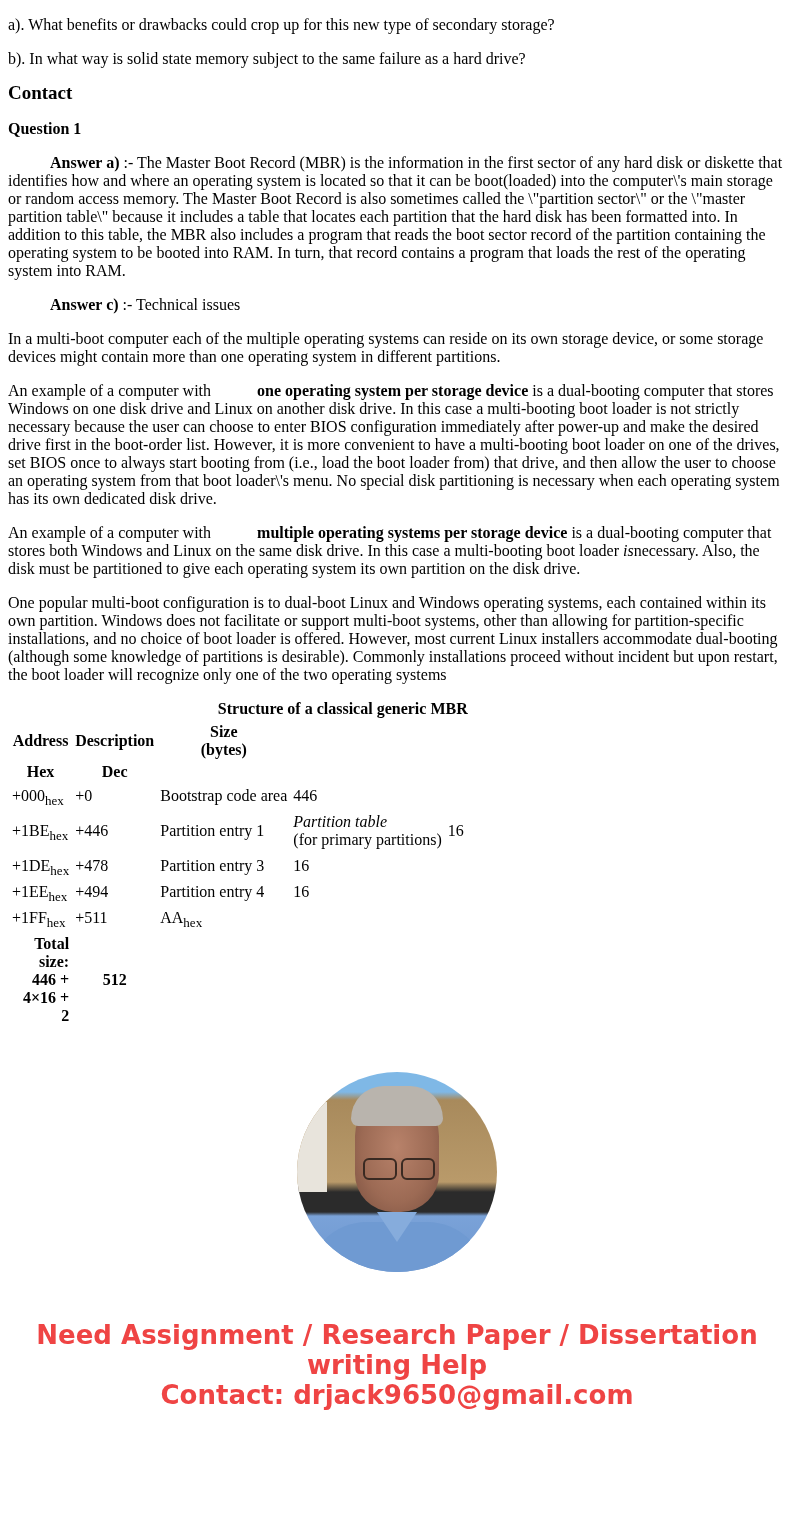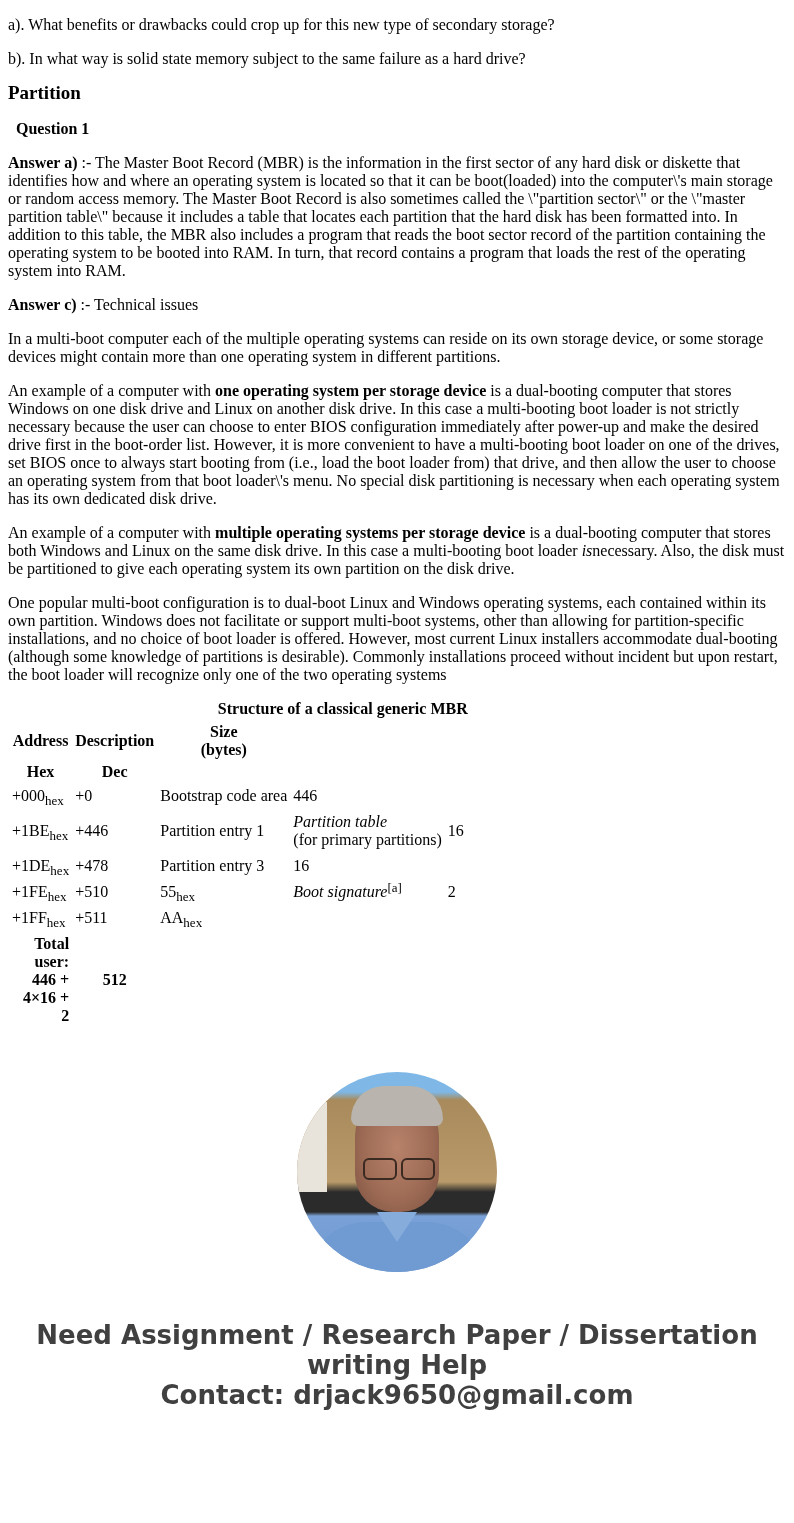--- a/index.html
+++ b/index.html
@@ -9,22 +9,22 @@
     font-family: "Liberation Serif", serif;
     font-size: 16px;
     color: #000;
     line-height: 18px;
   }
   .content { padding: 0 8px; }
   p { margin: 16px 0; }
   .q-line { margin: 16px 0 0 0; }
   .q-line:first-child { margin-top: 16px; }
   h2.sol { font-size: 19px; margin: 14px 0 10px 0; font-weight: bold; line-height: 22px; }
-  h3.sub { font-size: 16px; font-weight: bold; margin: 16px 8px; }
-  b, strong { font-weight: bold; }
+  h3.sub { font-size: 16px; font-weight: bold; margin: 16px 0; }
+  b, strong { font-weight: bold; margin-left: 42px; }
   table.mbr {
     border-collapse: separate;
     border-spacing: 2px;
     margin: 14px 0 0 0;
     font-family: "Liberation Serif", serif;
     font-size: 16px;
     line-height: 18px;
   }
   table.mbr caption { font-weight: bold; text-align: right; padding-bottom: 2px; }
   table.mbr th { font-weight: bold; text-align: center; padding: 1px 2px; vertical-align: middle; }
@@ -63,33 +63,33 @@
     position: absolute; left: 80px; top: 140px; width: 40px; height: 30px;
     background: #86acdc; clip-path: polygon(0 0, 100% 0, 50% 100%);
   }
   .promo {
     margin-top: 48px;
     text-align: center;
     font-family: "DejaVu Sans", sans-serif;
     font-weight: bold;
     font-size: 26px;
     line-height: 30px;
-    color: #404040;
+    color: #ef4444;
   }
   .promo div { display: block; }
 </style>
 </head>
 <body>
 
 <div class="content">
 
   <p class="q-line">a). What benefits or drawbacks could crop up for this new type of secondary storage?</p>
   <p class="q-line">b). In what way is solid state memory subject to the same failure as a hard drive?</p>
 
-  <h2 class="sol">Partition</h2>
+  <h2 class="sol">Contact</h2>
 
   <h3 class="sub">Question 1</h3>
 
   <p>
     <b>Answer a)</b><span> :- The Master Boot Record (MBR) is the information in the first sector of any hard disk or diskette that identifies how and where an operating system is located so that it can be boot(loaded) into the computer\'s main storage or random access memory. The Master Boot Record is also sometimes called the \"partition sector\" or the \"master partition table\" because it includes a table that locates each partition that the hard disk has been formatted into. In addition to this table, the MBR also includes a program that reads the boot sector record of the partition containing the operating system to be booted into RAM. In turn, that record contains a program that loads the rest of the operating system into RAM.</span>
   </p>
 
   <p>
     <b>Answer c)</b><span> :- Technical issues</span>
   </p>
@@ -140,37 +140,37 @@
         <td>16</td>
       </tr>
       <tr>
         <td><span>+1DE</span><sub>hex</sub></td>
         <td>+478</td>
         <td>Partition entry 3</td>
         <td>16</td>
         <td></td>
       </tr>
       <tr>
-        <td><span>+1FE</span><sub>hex</sub></td>
-        <td>+510</td>
-        <td><span>55</span><sub>hex</sub></td>
-        <td><i>Boot signature</i><sup>[a]</sup></td>
-        <td>2</td>
+        <td><span>+1EE</span><sub>hex</sub></td>
+        <td>+494</td>
+        <td>Partition entry 4</td>
+        <td>16</td>
+        <td></td>
       </tr>
       <tr>
         <td><span>+1FF</span><sub>hex</sub></td>
         <td>+511</td>
         <td><span>AA</span><sub>hex</sub></td>
         <td></td>
         <td></td>
       </tr>
       <tr>
         <td class="total-label">
           <span>Total</span><br>
-          <span>user:</span><br>
+          <span>size:</span><br>
           <span>446 +</span><br>
           <span>4×16 +</span><br>
           <span>2</span>
         </td>
         <td class="total-value">512</td>
         <td></td>
           <td></td>
           <td></td>
       </tr>
     </tbody>

